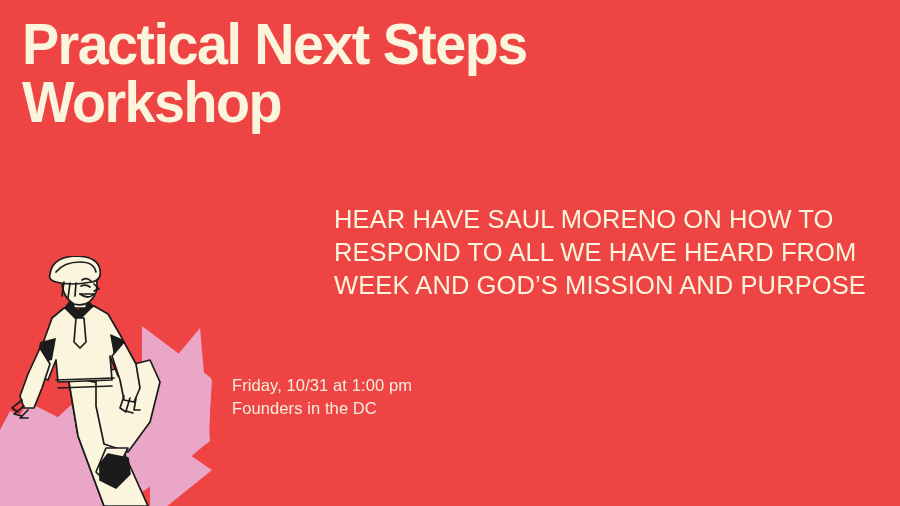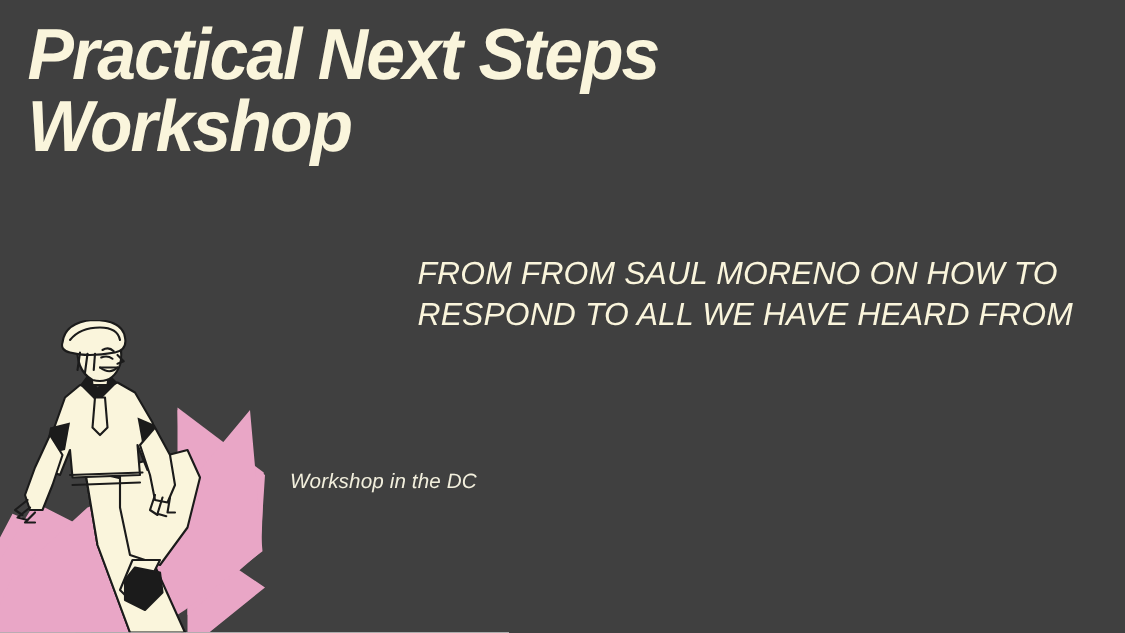--- a/index.html
+++ b/index.html
@@ -5,23 +5,22 @@
   html, body {
     margin: 0;
     padding: 0;
     background: #ffffff;
   }
   #slide {
     position: relative;
     width: 900px;
     height: 506px;
     overflow: hidden;
-    background: #404040;
+    background: #ef4444;
     font-family: "Liberation Sans", sans-serif;
-    font-style: italic;
     -webkit-font-smoothing: antialiased;
   }
 
   
   .title-block {
     position: absolute;
     left: 22px;
     top: 15px;
     width: 700px;
   }
@@ -154,21 +153,23 @@
       </g>
     </svg>
   </div>
 
   <div class="title-block">
     <span class="title-line">Practical Next Steps</span>
     <span class="title-line">Workshop</span>
   </div>
 
   <div class="body-block">
-    <span class="body-line">FROM FROM SAUL MORENO ON HOW TO</span>
+    <span class="body-line">HEAR HAVE SAUL MORENO ON HOW TO</span>
     <span class="body-line">RESPOND TO ALL WE HAVE HEARD FROM</span>
+    <span class="body-line">WEEK AND GOD’S MISSION AND PURPOSE</span>
   </div>
 
   <div class="details-block">
-    <span class="details-line">Workshop in the DC</span>
+    <span class="details-line">Friday, 10/31 at 1:00 pm</span>
+    <span class="details-line">Founders in the DC</span>
   </div>
 
 </div>
 
 </body></html>

